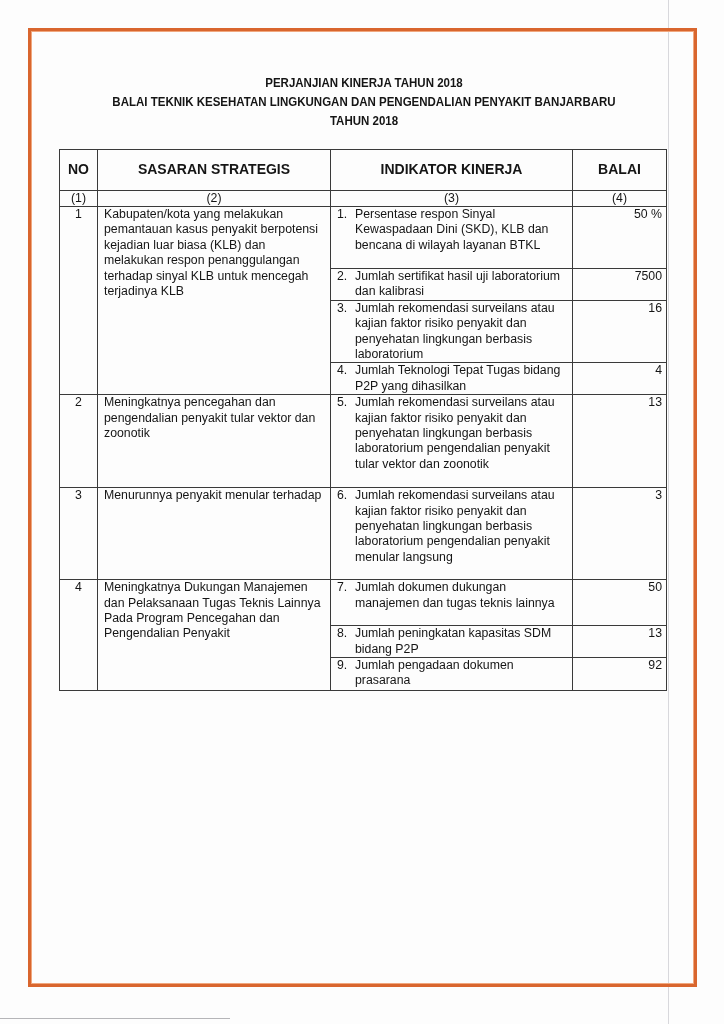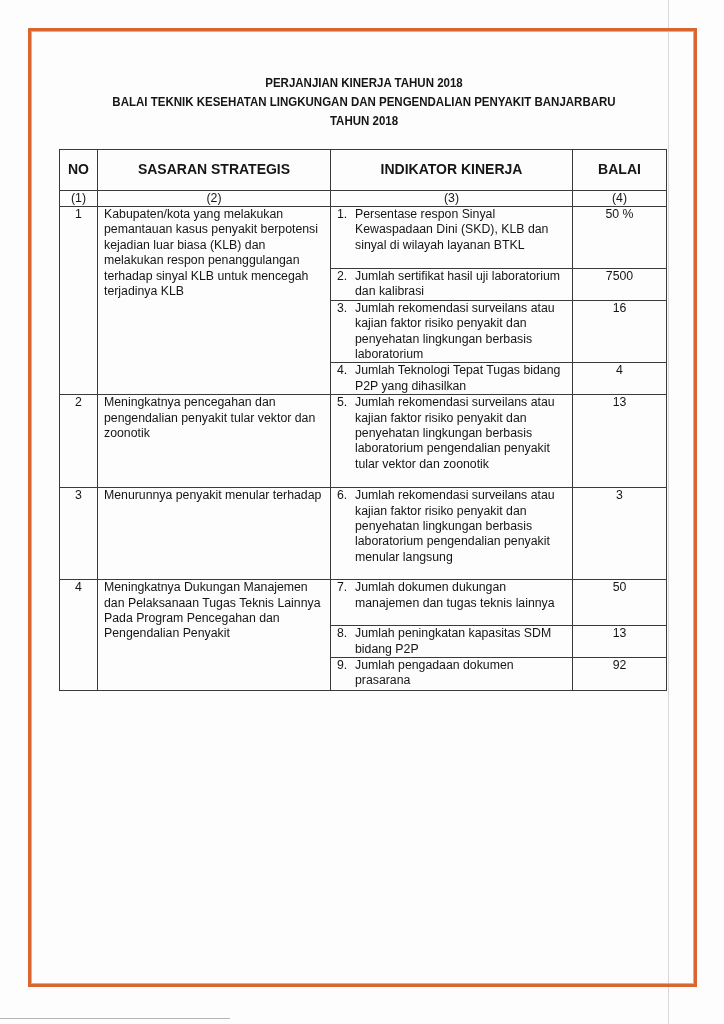--- a/index.html
+++ b/index.html
@@ -34,21 +34,21 @@
       width: 607px; font-size: 12.3px; line-height: 15.4px;
     }
     table.pk td, table.pk th {
       border: 1px solid #3a3a3a; vertical-align: top; padding: 0 4px;
     }
     table.pk th {
       font-weight: bold; font-size: 14px; height: 40px; vertical-align: middle; text-align: center;
     }
     .numrow td { text-align: center; height: 15px; line-height: 15px; padding: 0; }
     .c-no { text-align: center; }
-    .c-tg { text-align: center; }
+    .c-tg { text-align: right; }
     .ind { display: flex; }
     .ind .n { width: 18px; flex: none; padding-left: 2px; }
     .ind .t { flex: 1; }
     .sas { padding-left: 6px !important; }
   </style>
 </head>
 <body>
 
 <div class="scan-line-v"></div>
 <div class="scan-line-h"></div>
@@ -82,21 +82,21 @@
     </tr>
   </thead>
   <tbody>
 
     <tr style="height:62px">
       <td class="c-no" rowspan="4">1</td>
       <td class="sas" rowspan="4">Kabupaten/kota yang melakukan pemantauan kasus penyakit berpotensi kejadian luar biasa (KLB) dan melakukan respon penanggulangan terhadap sinyal KLB untuk mencegah terjadinya KLB</td>
       <td>
           <div class="ind">
             <span class="n">1.</span>
-            <span class="t">Persentase respon Sinyal Kewaspadaan Dini (SKD), KLB dan sinyal di wilayah layanan BTKL</span>
+            <span class="t">Persentase respon Sinyal Kewaspadaan Dini (SKD), KLB dan bencana di wilayah layanan BTKL</span>
           </div>
         </td>
       <td class="c-tg">50 %</td>
     </tr>
     <tr style="height:31px">
       <td>
           <div class="ind">
             <span class="n">2.</span>
             <span class="t">Jumlah sertifikat hasil uji laboratorium dan kalibrasi</span>
           </div>

